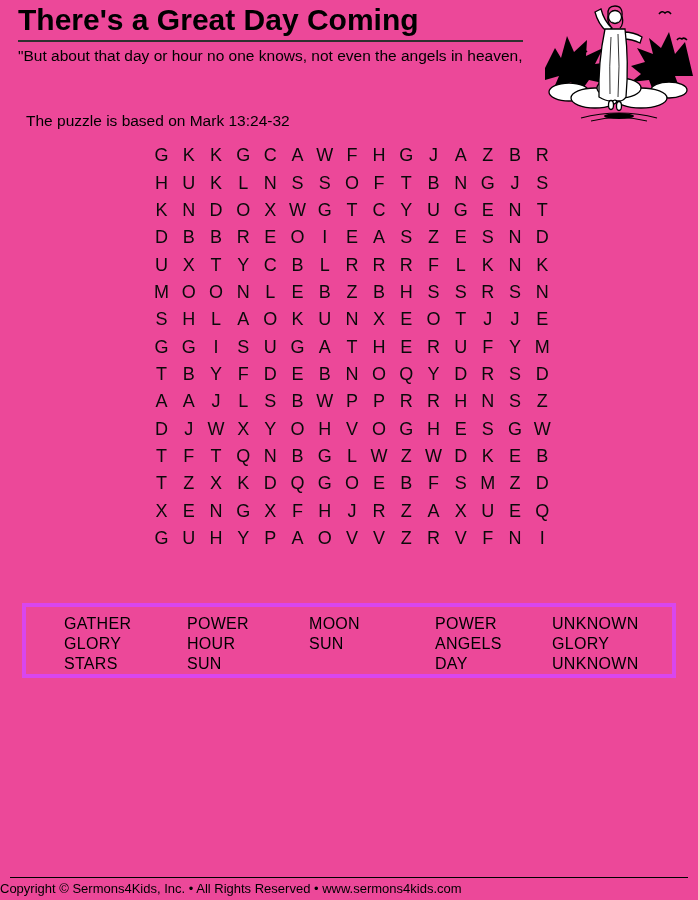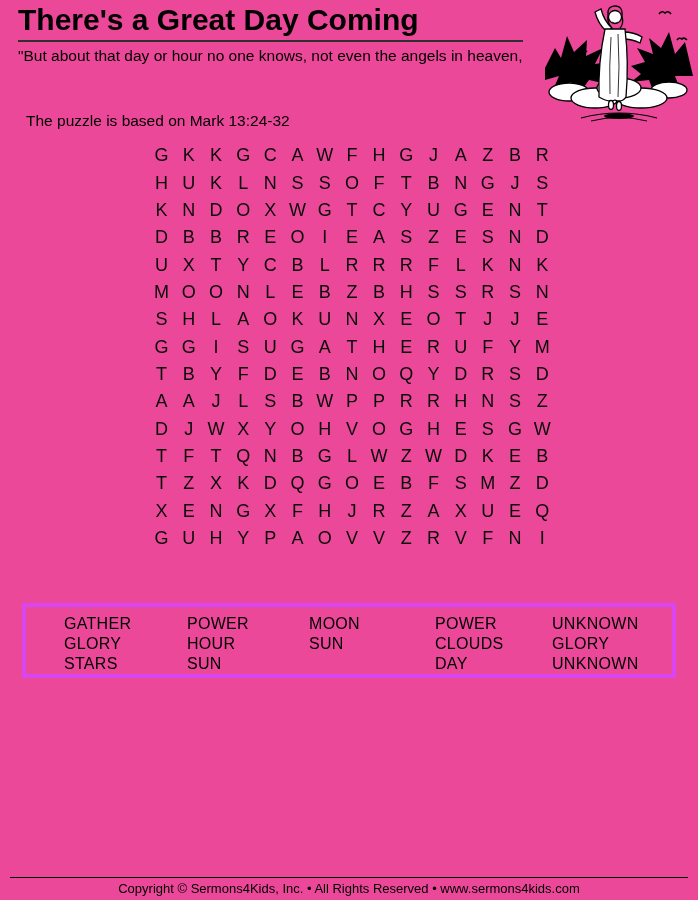--- a/index.html
+++ b/index.html
@@ -92,21 +92,20 @@
     top: 877px;
     width: 678px;
     height: 0;
     border-top: 1.5px solid #000;
   }
   .footer {
     position: absolute;
     left: 0;
     top: 881px;
     width: 698px;
-    text-align: center;
     font-size: 13px;
   }
 </style>
 </head>
 <body>
 
 <div class="page">
 
   <h1 class="title">There's a Great Day Coming</h1>
   <div class="title-rule"></div>
@@ -394,21 +393,21 @@
         <div>POWER</div>
         <div>HOUR</div>
         <div>SUN</div>
       </div>
       <div class="word-col">
         <div>MOON</div>
         <div>SUN</div>
       </div>
       <div class="word-col">
         <div>POWER</div>
-        <div>CLOUDS</div>
+        <div>ANGELS</div>
         <div>DAY</div>
       </div>
       <div class="word-col">
         <div>UNKNOWN</div>
         <div>GLORY</div>
         <div>UNKNOWN</div>
       </div>
     </div>
 
   <div class="footer-rule"></div>

